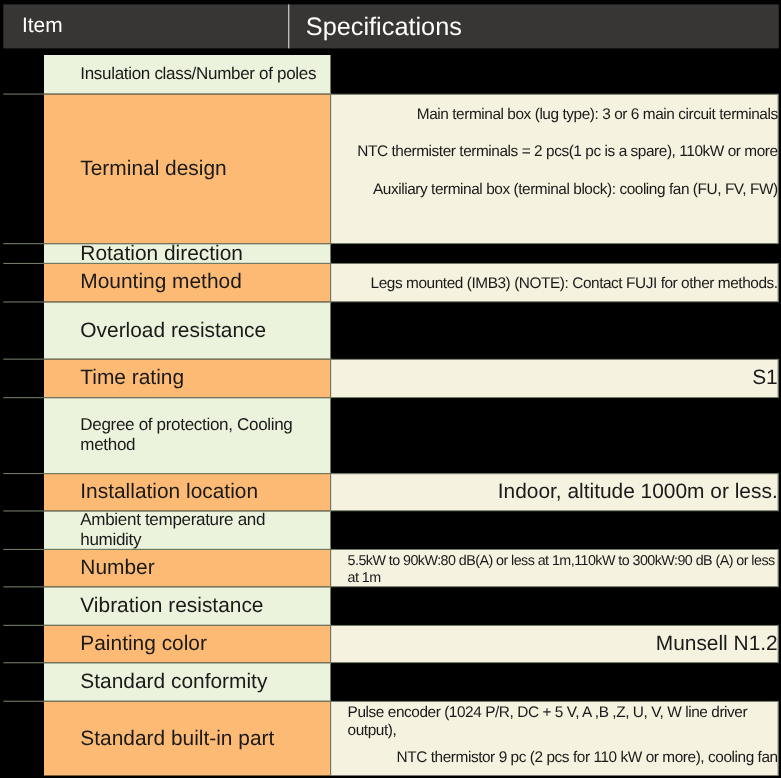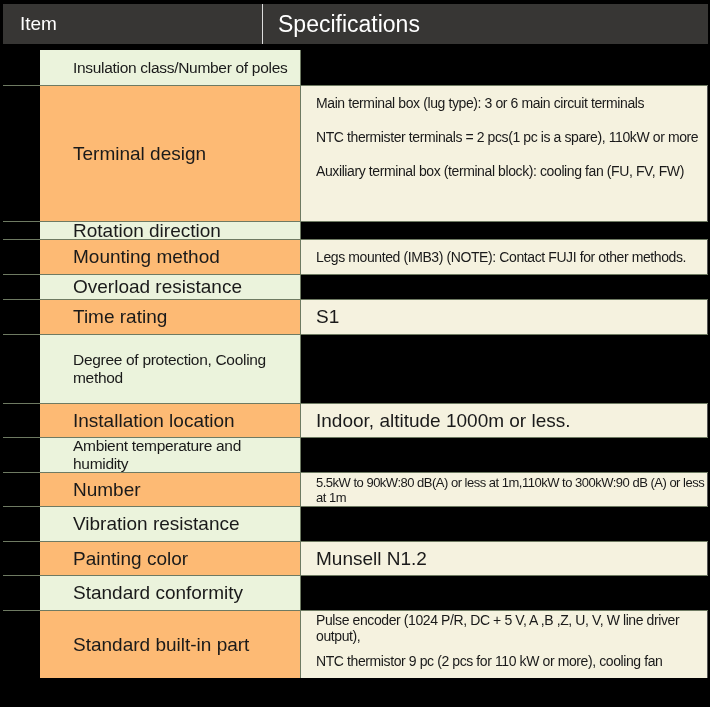--- a/index.html
+++ b/index.html
@@ -10,21 +10,21 @@
   .hdr .c1 { width: 260px; border-right: 1px solid #ddd; color: #fff; font-size: 19px;
              display: flex; align-items: center; padding-left: 17px; box-sizing: border-box; }
   .hdr .c2 { flex: 1; color: #fff; font-size: 23px; display: flex; align-items: center; padding-left: 15px; }
   .row { display: flex; border-top: 1px solid #6e7a62; box-sizing: border-box; }
   .row .item { width: 261px; box-sizing: border-box; padding-left: 33px; display: flex;
                align-items: center; color: #1a1a1a; font-size: 19px; border-right: 1px solid #6e7a62; margin-left: 37px; }
   .row .item.light { background: #ebf3dc; }
   .row .item.dark { background: #fdba74; }
   .row .item.small { font-size: 15.5px; letter-spacing: -0.3px; transform-origin: left; }
   .row .spec { flex: 1; background: #000; display: flex; flex-direction: column; justify-content: center; }
-  .spec.filled { background: #f5f2df; border-right: 1px solid #555; }
+  .spec.filled { background: #f5f2df; border-right: 1px solid #555; align-items: flex-end; }
   .spec .line { padding-left: 15px; color: #1a1a1a; display: flex; align-items: center; }
   .spec .sm { font-size: 14px; letter-spacing: -0.4px; }
   .spec .md { font-size: 16px; letter-spacing: -0.2px; }
   .spec .lg { font-size: 19px; }
   .spec .xs { font-size: 13px; letter-spacing: -0.5px; }
   .sep { border-top: 1px solid #333; }
   .gap { height: 6px; }
 </style>
 </head>
 <body>
@@ -55,21 +55,21 @@
     <div class="spec"></div>
   </div>
 
   <div class="row" style="height:35px">
     <div class="item dark">Mounting method</div>
     <div class="spec filled">
       <div class="line sm">Legs mounted (IMB3) (NOTE): Contact FUJI for other methods.</div>
     </div>
   </div>
 
-  <div class="row" style="height:25px">
+  <div class="row" style="height:52px">
     <div class="item light">Overload resistance</div>
     <div class="spec"></div>
   </div>
 
   <div class="row" style="height:35px">
     <div class="item dark">Time rating</div>
     <div class="spec filled">
       <div class="line lg">S1</div>
     </div>
   </div>

